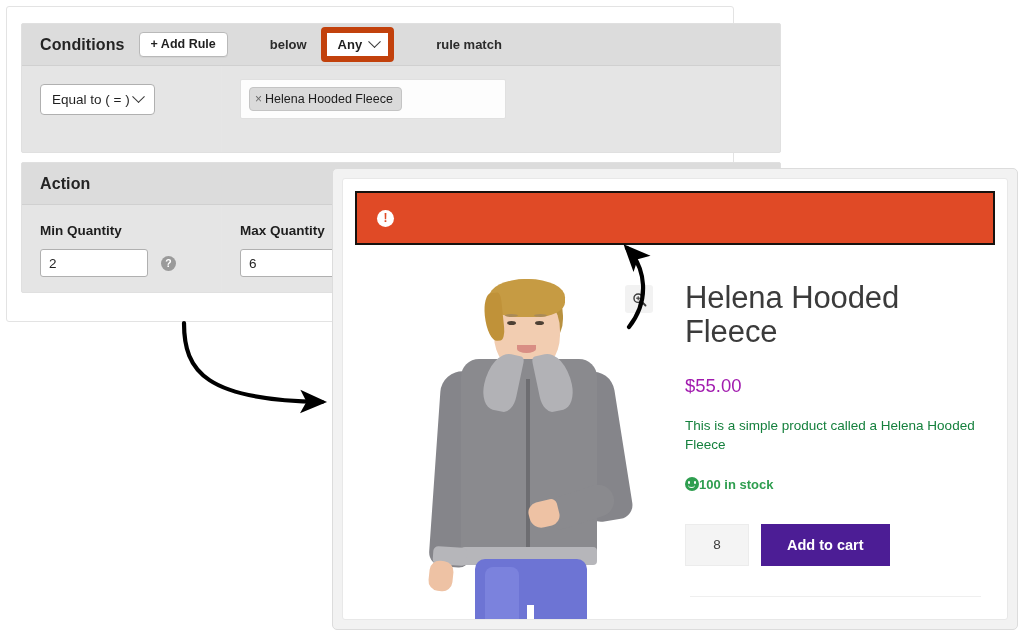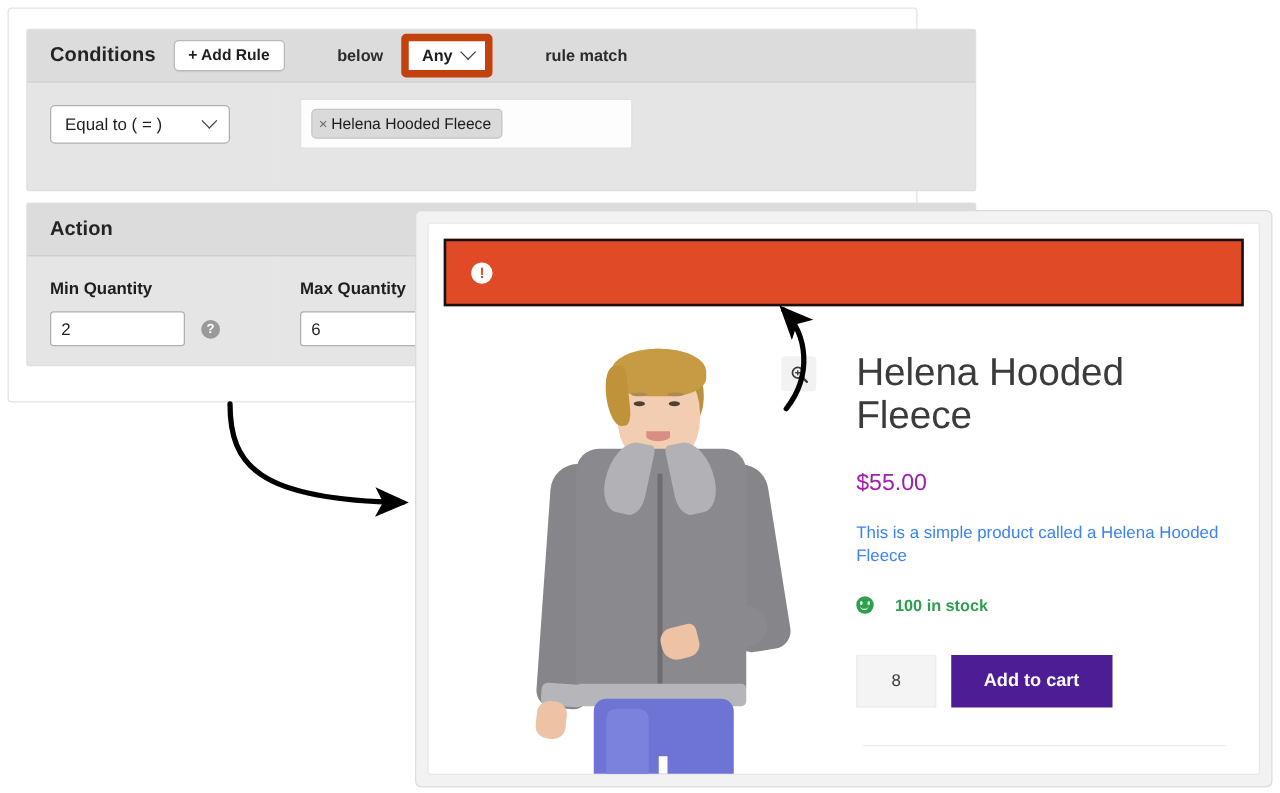--- a/index.html
+++ b/index.html
@@ -107,21 +107,21 @@
     border: 1px solid #b0b0b0;
     border-radius: 4px;
     display: flex;
     align-items: center;
     justify-content: space-between;
     padding: 0 11px;
     font-size: 13.5px;
     color: #1f1f1f;
     cursor: pointer;
   }
-  #operator-select { width: 144px; }
+  #operator-select { width: 115px; }
 
   .token-field {
     width: 100%;
     min-height: 40px;
     background: #fdfdfd;
     border: 1px solid #e0e0e0;
     border-radius: 2px;
     padding: 7px 8px;
     display: flex;
     flex-wrap: wrap;
@@ -294,28 +294,28 @@
     letter-spacing: -.1px;
     line-height: 1.1;
   }
   #product-price {
     font-size: 18.5px;
     color: #a21caf;
     margin-bottom: 20px;
   }
   #product-desc {
     font-size: 13.5px;
-    color: #3b82f6;
+    color: #15803d;
     margin-bottom: 22px;
     line-height: 1.4;
   }
   #stock-row {
     display: flex;
     align-items: center;
-    gap: 17px;
+    gap: 0;
     margin-bottom: 32px;
   }
   .stock-emoji {
     width: 14px; height: 14px;
     border-radius: 50%;
     background: #2e9e4f;
     position: relative;
     flex: none;
   }
   .stock-emoji::before,

